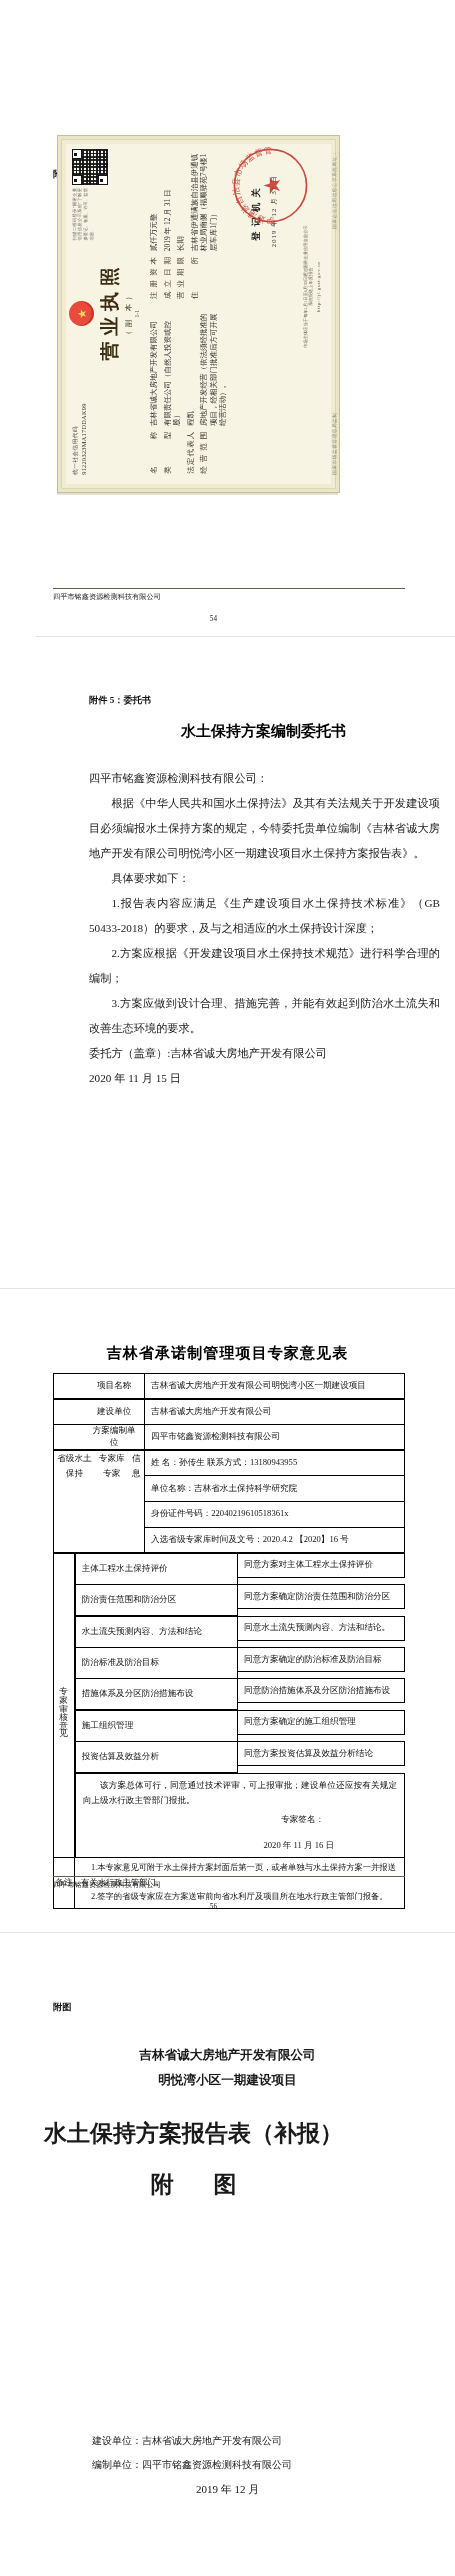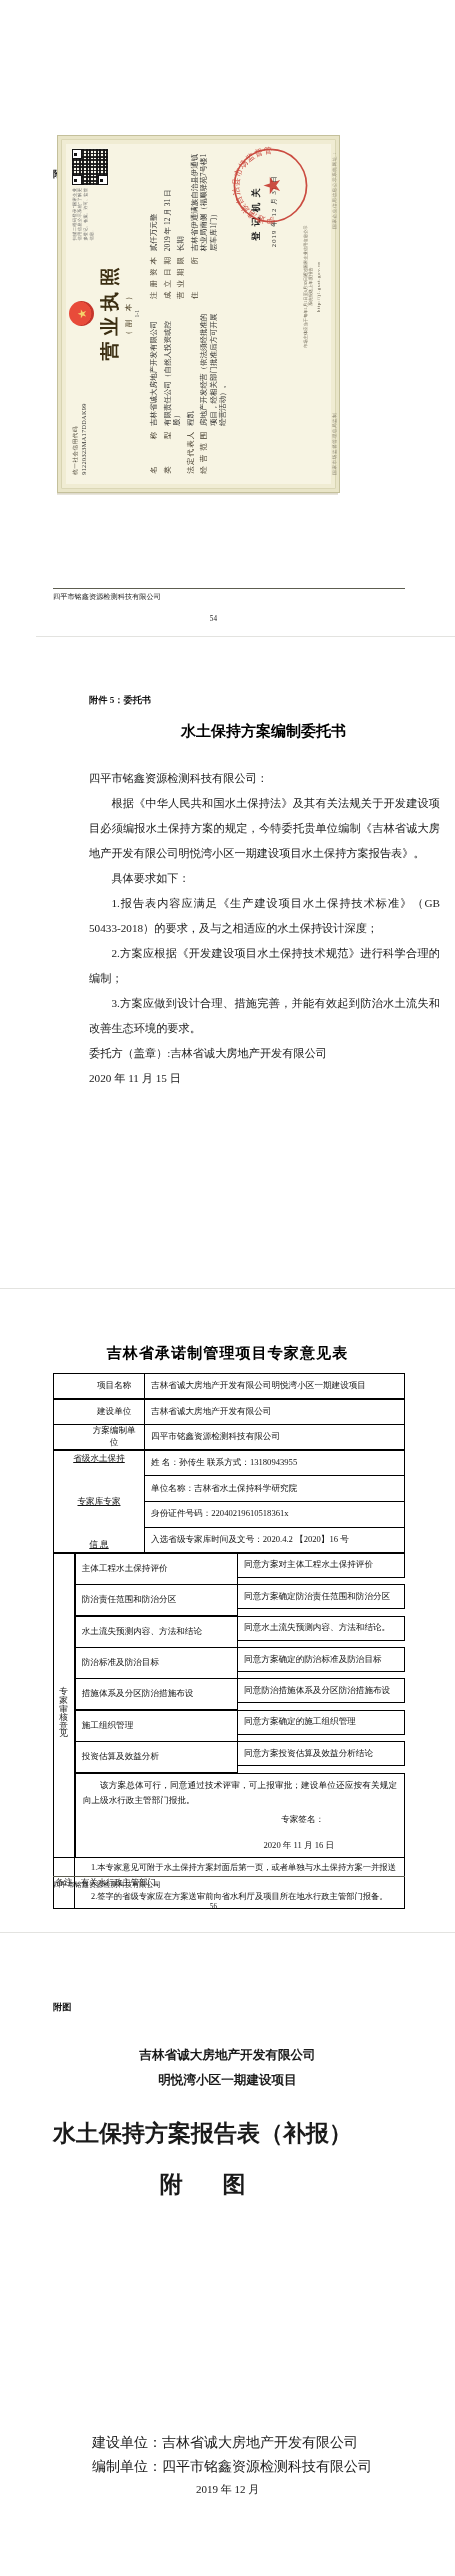--- a/index.html
+++ b/index.html
@@ -67,21 +67,21 @@
   .etable{position:absolute;left:53px;top:85px;width:352px;font-size:8.6px;color:#111;}
   .etable .row{display:flex;margin-top:-0.6px;}
   .cell{border:0.6px solid #000;box-sizing:border-box;display:flex;align-items:center;
         padding:2.3px 5.7px;margin-left:-0.6px;}
   .cell:first-child{margin-left:0;}
   .cl{justify-content:center;text-align:center;padding-left:36px;}
   .top .c1{width:92px;flex:0 0 92px;height:26px;}
   .top .c2{width:261px;flex:1;height:26px;}
   .info{display:flex;margin-top:-0.6px;}
   .info .c1{width:92px;flex:0 0 92px;border:0.6px solid #000;box-sizing:border-box;
-            display:flex;flex-direction:column;justify-content:space-between;text-align:center;line-height:15px;text-decoration:underline;}
+            display:flex;flex-direction:row;justify-content:space-between;text-align:center;line-height:15px;}
   .info .list{flex:1;display:flex;flex-direction:column;justify-content:space-between;}
   .info .list .cell{height:26.4px;margin-left:-0.6px;margin-top:-0.6px;}
   .info .list .cell:first-child{margin-top:0;}
   .exp{display:flex;margin-top:-0.6px;}
   .exp .vlab{width:22px;flex:0 0 22px;border:0.6px solid #000;box-sizing:border-box;
              display:flex;align-items:center;justify-content:center;}
   .exp .vlab span{writing-mode:vertical-lr;text-orientation:upright;letter-spacing:8.6px;font-size:8.6px;}
   .exp .rows{flex:1;display:flex;flex-direction:column;}
   .exp .rrow{display:flex;margin-top:-0.6px;}
   .exp .rrow:first-child{margin-top:0;}
@@ -97,23 +97,23 @@
   .note .nbody{flex:1;border:0.6px solid #000;box-sizing:border-box;margin-left:-0.6px;
                padding:3.4px 5.7px;line-height:14.3px;font-size:8.3px;}
   .note .nbody div{text-indent:1.2em;}
   .note .nbody div.noind{text-indent:1.2em;}
   
   .footer{position:absolute;left:53px;width:352px;border-top:0.6px solid #5d5d50;
           padding-top:2.9px;font-size:7.2px;color:#222;display:flex;}
   .footer .pg{margin-left:49px;margin-top:23px;}
   
   .p4-company{position:absolute;left:0;width:455px;text-align:center;font-size:12.6px;font-weight:bold;}
-  .p4-big{position:absolute;left:16px;width:373px;text-align:center;font-size:23px;font-weight:bold;}
+  .p4-big{position:absolute;left:7px;width:373px;text-align:center;font-size:23px;font-weight:bold;}
   .p4-sub{letter-spacing:17px;text-indent:17px;}
-  .p4-unit{position:absolute;left:92px;font-size:14px;}
+  .p4-unit{position:absolute;left:92px;font-size:10px;}
   .p4-date{position:absolute;left:0;width:455px;text-align:center;font-size:11px;}
 </style>
 </head>
 <body>
 
 <div class="canvas">
 
   <div class="page" style="top:0;">
     <div class="attach-header" style="top:168px;">附件 4：营业执照</div>
     <div class="redaction"></div>

